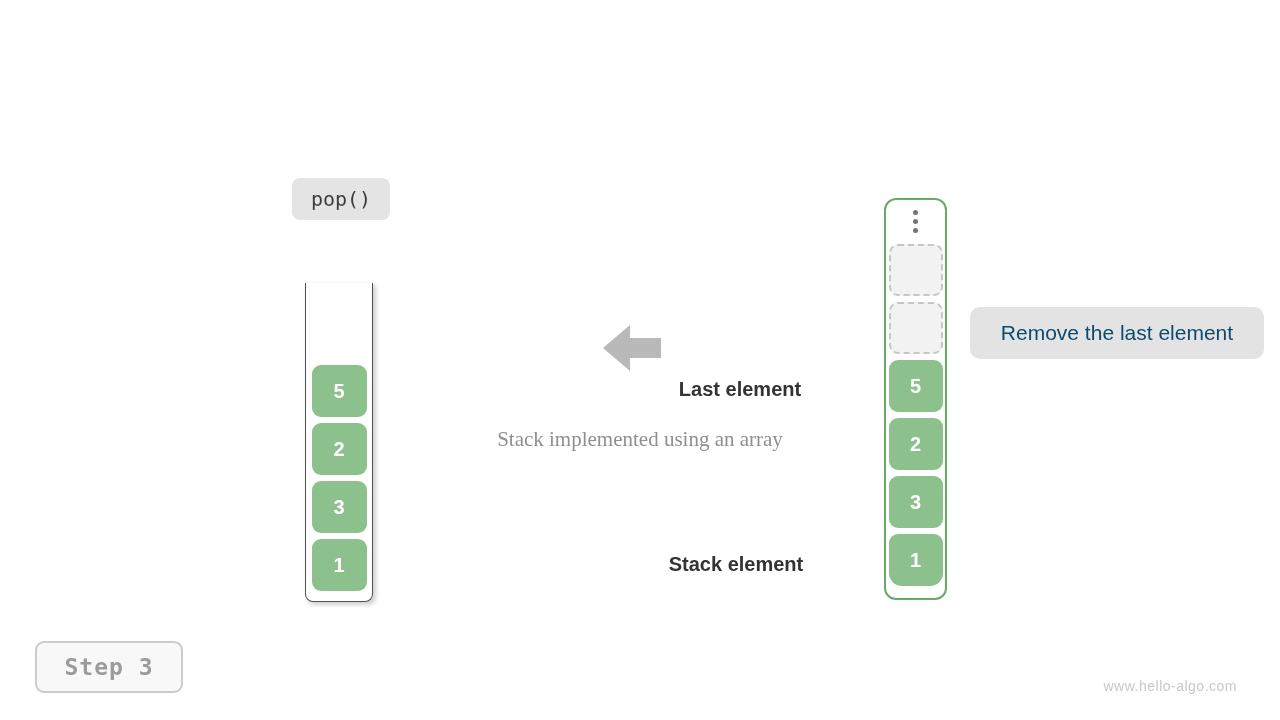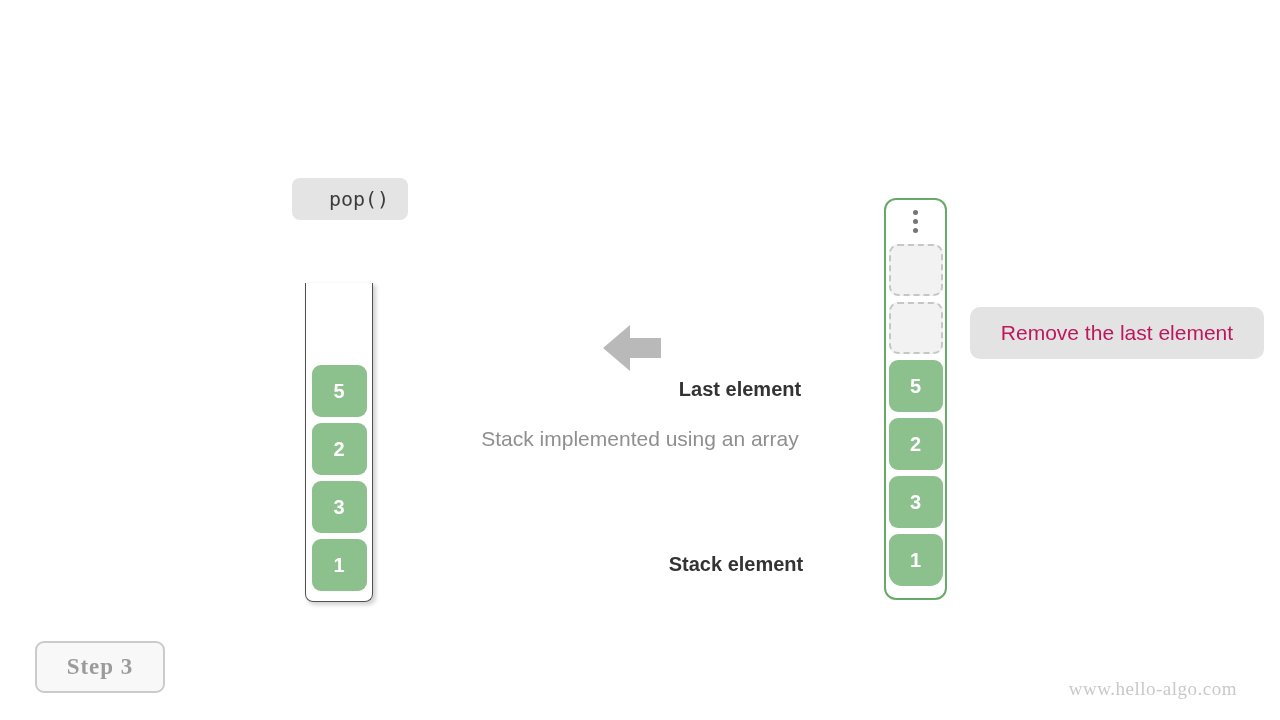--- a/index.html
+++ b/index.html
@@ -7,21 +7,21 @@
     width:1280px; height:720px; position:relative; overflow:hidden;
     background:#ffffff;
     font-family:"Liberation Sans", sans-serif;
   }
   .abs { position:absolute; }
 
   
   .code-chip {
     background:var(--chip-bg); color:#3c3c3c;
     font-family:"DejaVu Sans Mono", monospace; font-size:20px;
-    border-radius:8px; display:flex; align-items:center; justify-content:center;padding-left:18px;
+    border-radius:8px; display:flex; align-items:center; justify-content:center;
   }
 
   
   .stack-container {
     box-sizing:border-box;
     border:1.6px solid #4f4f4f; border-top:none;
     border-radius:0 0 8px 8px;
     box-shadow:2.5px 2.5px 4px rgba(0,0,0,.18);
     display:flex; flex-direction:column; justify-content:flex-end; align-items:center;
     gap:6px; padding-bottom:10px;
@@ -45,37 +45,37 @@
     display:flex; align-items:center; justify-content:center;
   }
   .array-container .cell, .array-container .slot { width:54px; margin-bottom:6px; }
   .array-container .cell--last { border-radius:9px 9px 13px 13px; }
   .slot { background:#f2f2f2; border:2px dashed #c6c6c6; }
 
   .bold-label { font-size:20px; font-weight:bold; color:var(--dark-text); }
   .caption { font-size:21px; color:var(--muted-text); }
 
   .note-chip {
-    background:var(--label-bg); color:#be185d; font-size:21px;
+    background:var(--label-bg); color:#0c4a6e; font-size:21px;
     border-radius:10px; display:flex; align-items:center; justify-content:center;
   }
 
   .step-chip {
     box-sizing:border-box; background:#f8f8f8; border:2px solid #cbcbcb;
     border-radius:9px; color:var(--step-text);
     font-family:"DejaVu Sans Mono", monospace; font-weight:bold; font-size:23px;
     letter-spacing:1px; display:flex; align-items:center; justify-content:center;
   }
 
   .watermark {
-    font-family:Liberation Serif, serif; font-size:19px;
+    font-family:Liberation Sans, sans-serif; font-size:14px;
     color:var(--watermark-text); letter-spacing:0.5px;
   }
   .right-text { text-align:center; }
-  .center-text { text-align:center; }
+  .center-text { text-align:center;font-family:Liberation Serif, serif; }
 </style>
 </head>
 <body>
 
 <div class="abs code-chip" style="left:292px; top:178px; width:98px; height:42px;">
   <span>pop()</span>
 </div>
 
 <div class="abs stack-container" style="left:305px; top:283px; width:68px; height:319px;">
   <div class="cell">5</div>
@@ -105,17 +105,17 @@
   <div class="cell">5</div>
   <div class="cell">2</div>
   <div class="cell">3</div>
   <div class="cell cell--last">1</div>
 </div>
 
 <div class="abs note-chip" style="left:970px; top:307px; width:294px; height:52px;">
   <span>Remove the last element</span>
 </div>
 
-<div class="abs step-chip" style="left:35px; top:641px; width:130px; height:52px;font-family:Liberation Serif, serif;">
+<div class="abs step-chip" style="left:35px; top:641px; width:148px; height:52px;">
   <span>Step 3</span>
 </div>
 
 <div class="abs watermark" style="right:43px; top:678px;">www.hello-algo.com</div>
 
 </body></html>

